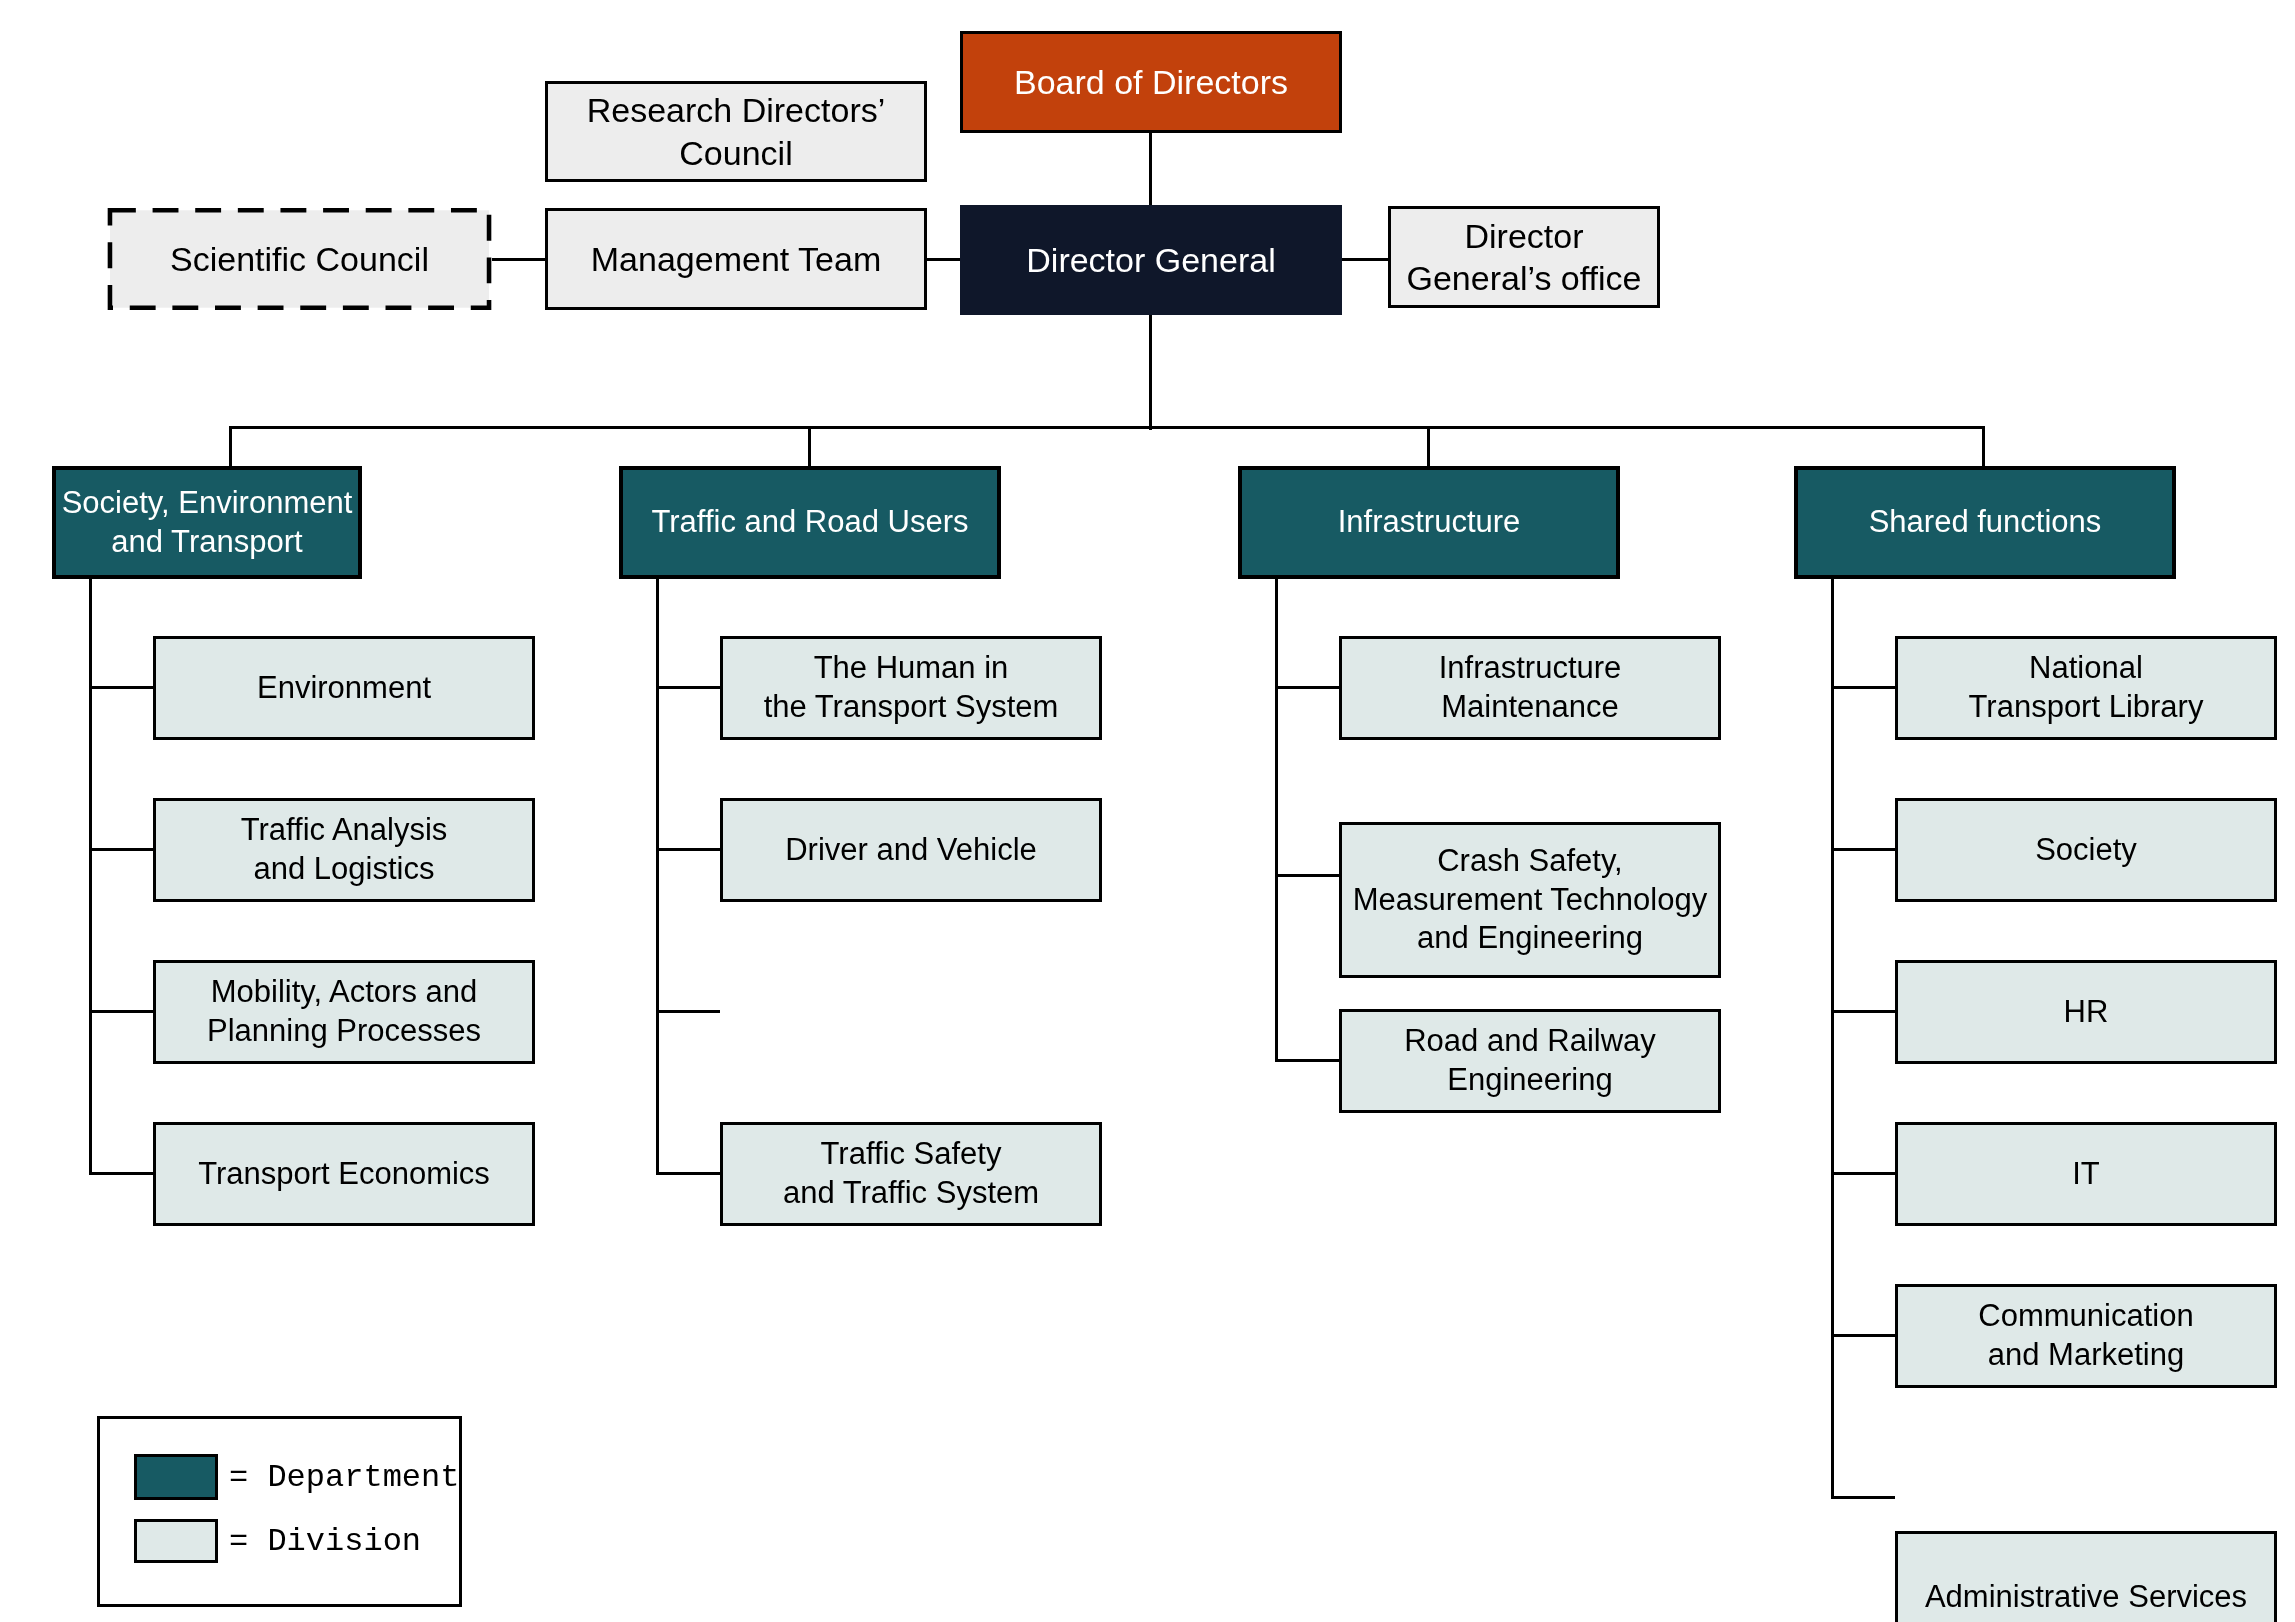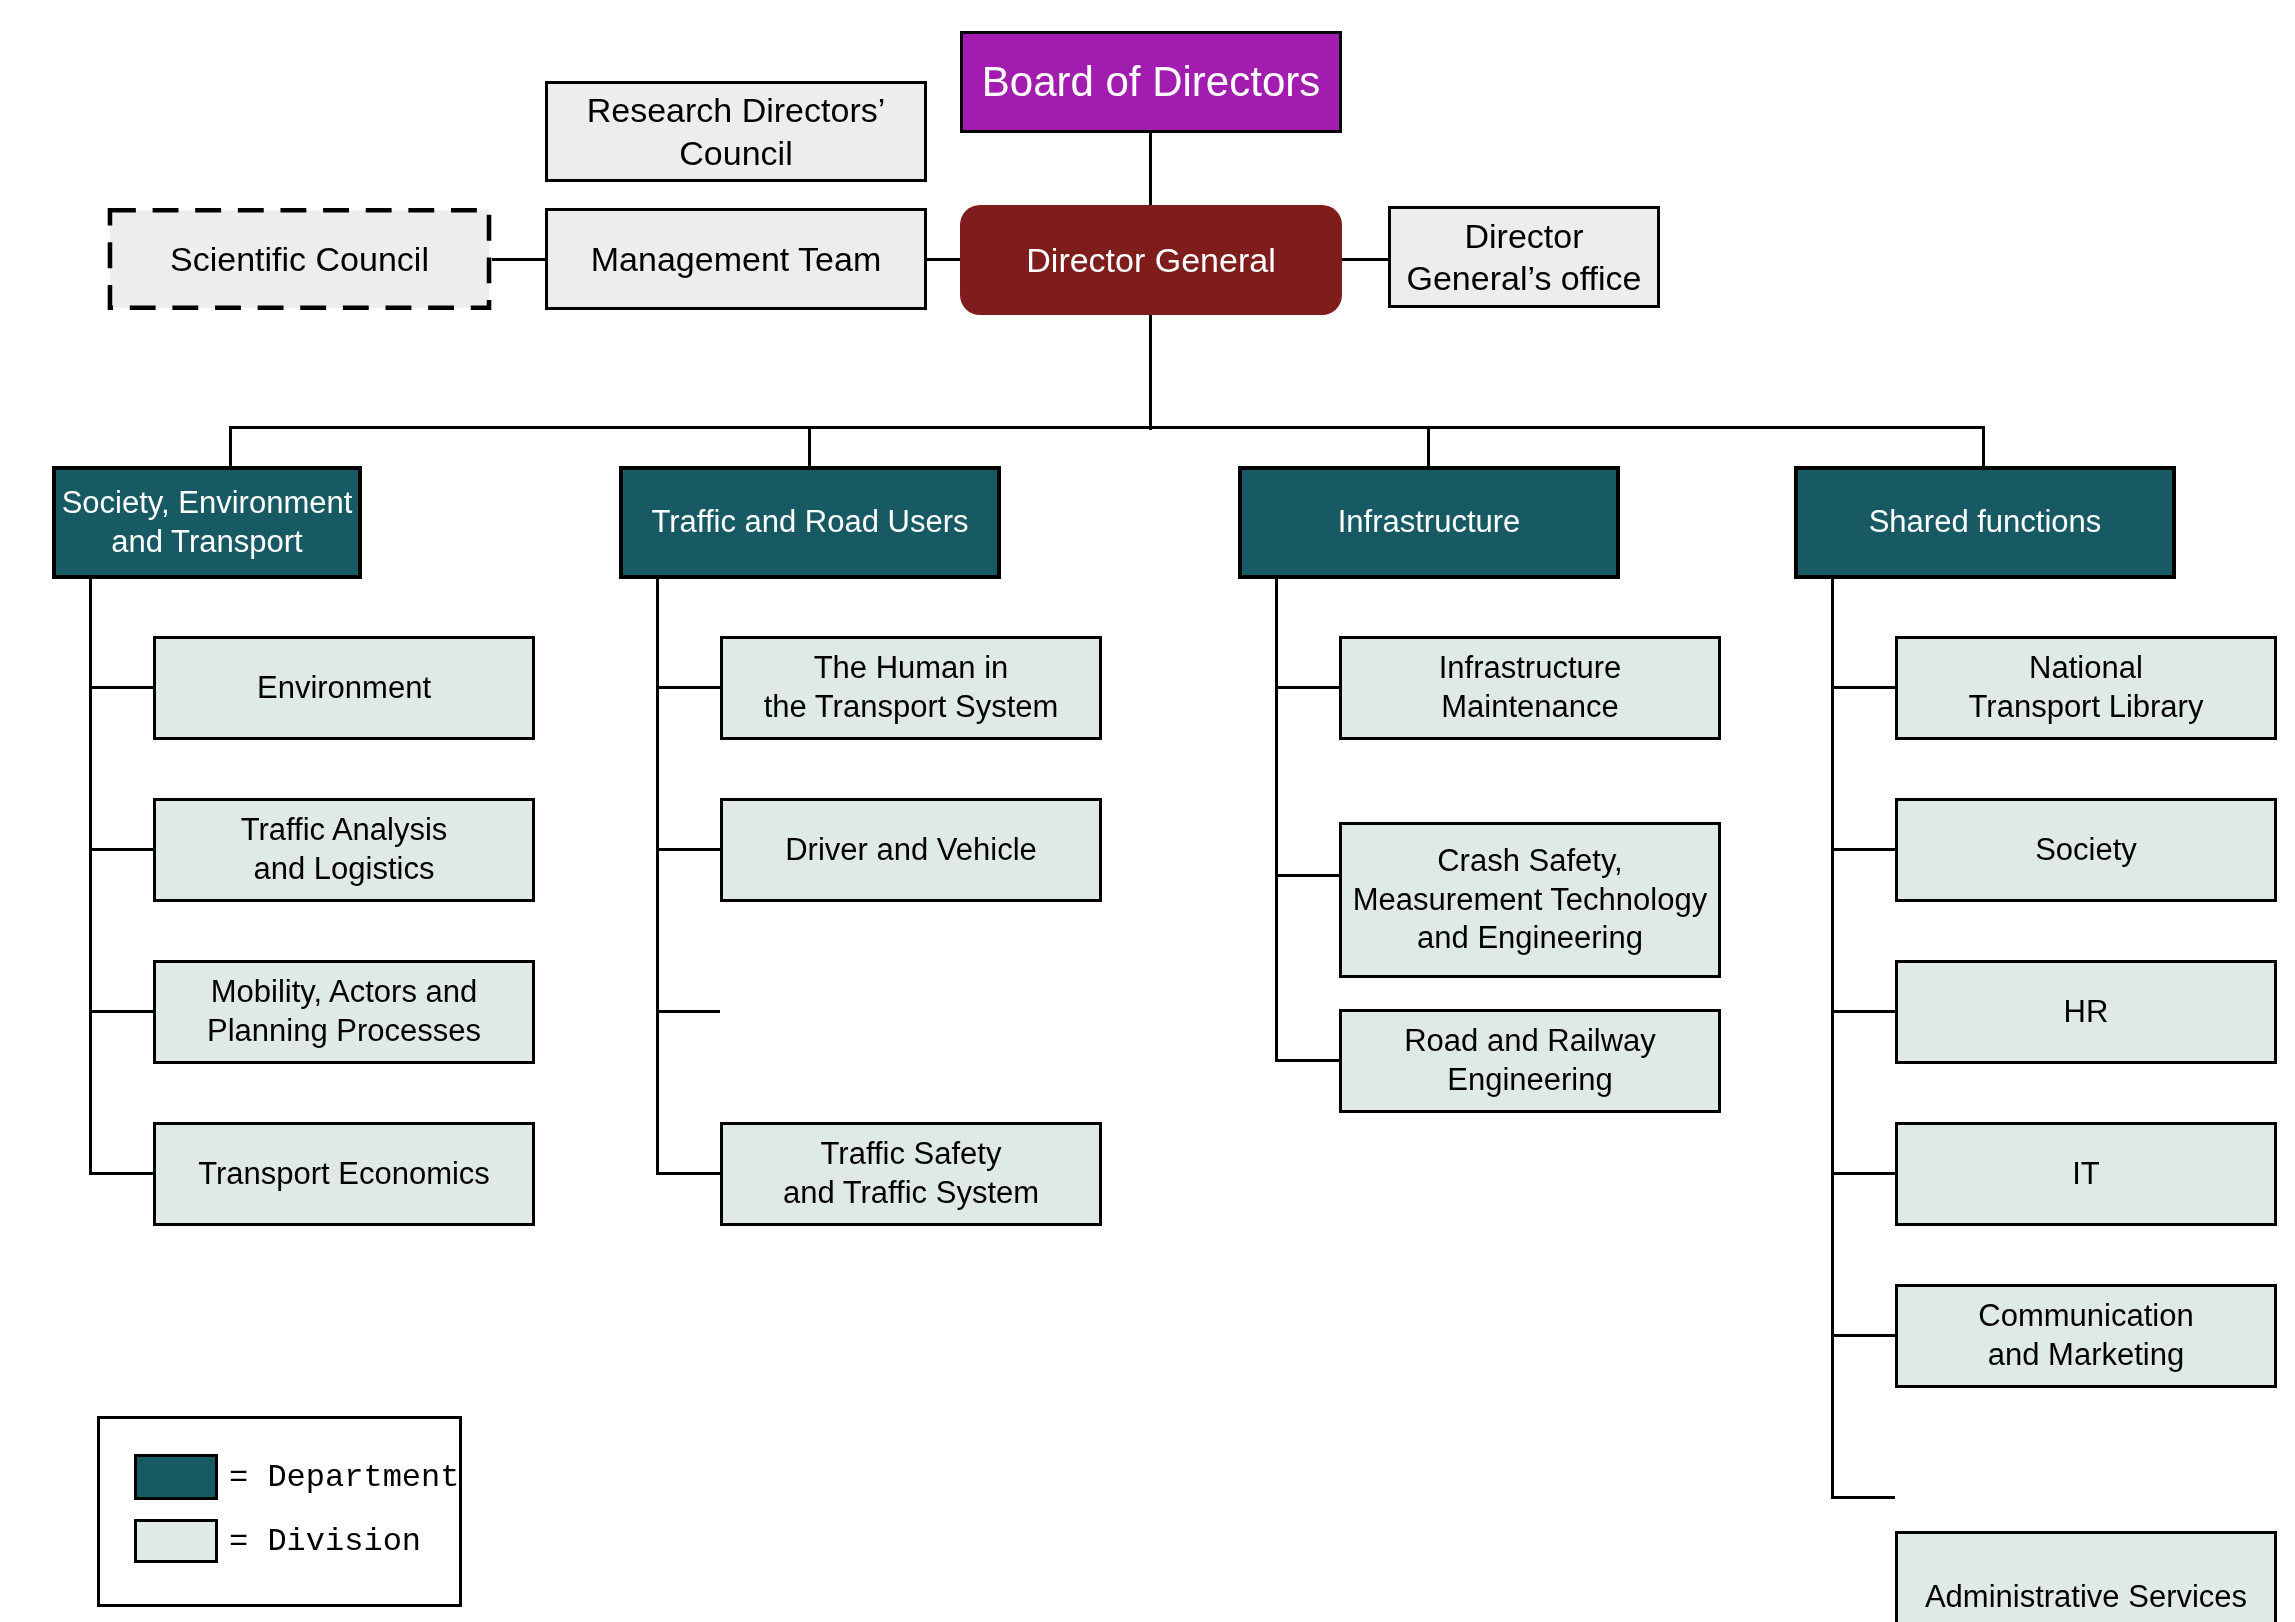--- a/index.html
+++ b/index.html
@@ -23,30 +23,29 @@
     white-space:pre-line;
     line-height:1.25;
   }
   .support{
     background:#EDEDED;
     border:3.1px solid #000;
     font-size:34px;
     color:#000;
   }
   .board{
-    background:#a21caf;
-    border:3.1px solid #000;
-    color:#ffffff;
-    font-size:42px;
-  }
-  .dg{
-    background:#7f1d1d;
+    background:#c2410c;
+    border:3.1px solid #000;
     color:#ffffff;
     font-size:34px;
-    border-radius:20px;
+  }
+  .dg{
+    background:#0f172a;
+    color:#ffffff;
+    font-size:34px;
   }
   .dept{
     background:#175A63;
     border:4.6px solid #000;
     color:#ffffff;
     font-size:31px;
   }
   .division{
     background:#DFE9E8;
     border:3.1px solid #000;

